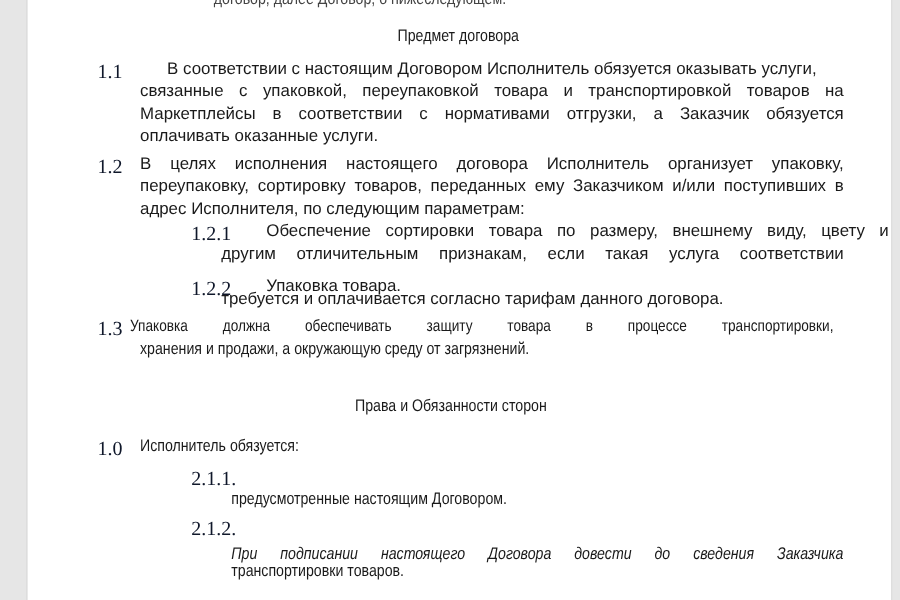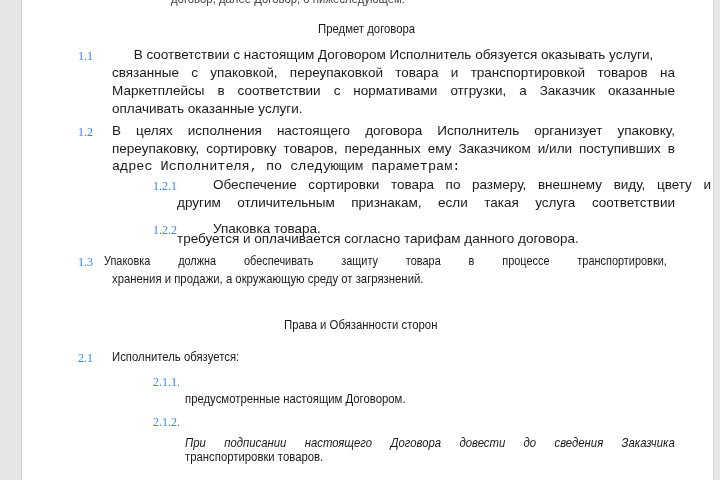--- a/index.html
+++ b/index.html
@@ -13,22 +13,22 @@
   .page {
     position:absolute; left:21px; top:-10px;
     width:691px; height:500px;
     background:#ffffff;
     border-left:1px solid #d4d4d4;
     border-right:1px solid #d4d4d4;
   }
   .num {
     position:absolute;
     font-family:"Liberation Serif", serif;
-    font-size:12px;
-    color:#3b82f6;
+    font-size:16px;
+    color:#0f172a;
   }
   .line {
     position:absolute;
     font-size:13.5px;
     line-height:18px;
     white-space:nowrap;
   }
   .just { display:flex; justify-content:center; }
   .heading { position:absolute; font-size:13.5px; text-align:center; }
   .narrow {
@@ -44,45 +44,45 @@
 
   <div class="line narrow faded" style="left:149px; top:0px;">договор, далее Договор, о нижеследующем:</div>
 
   <div class="heading narrow" style="left:296px; top:31px;">Предмет договора</div>
 
   <div class="num" style="left:56px; top:59px;">1.1</div>
   <div class="line just" style="left:90px; top:56px; width:563px;">
       <span>В соответствии с настоящим Договором Исполнитель обязуется оказывать услуги,</span>
     </div>
   <div class="line" style="left:90px; top:74px; width:563px; text-align:justify; text-align-last:justify;">связанные с упаковкой, переупаковкой товара и транспортировкой товаров на</div>
-  <div class="line" style="left:90px; top:92px; width:563px; text-align:justify; text-align-last:justify;">Маркетплейсы в соответствии с нормативами отгрузки, а Заказчик оказанные</div>
+  <div class="line" style="left:90px; top:92px; width:563px; text-align:justify; text-align-last:justify;">Маркетплейсы в соответствии с нормативами отгрузки, а Заказчик обязуется</div>
   <div class="line" style="left:90px; top:110px;">оплачивать оказанные услуги.</div>
 
   <div class="num" style="left:56px; top:135px;">1.2</div>
   <div class="line" style="left:90px; top:150px; width:563px; text-align:justify; text-align-last:justify;">переупаковку, сортировку товаров, переданных ему Заказчиком и/или поступивших в</div>
   <div class="line" style="left:90px; top:132px; width:563px; text-align:justify; text-align-last:justify;">В целях исполнения настоящего договора Исполнитель организует упаковку,</div>
-  <div class="line" style="left:90px; top:168px;font-family:Liberation Mono, monospace;">адрес Исполнителя, по следующим параметрам:</div>
+  <div class="line" style="left:90px; top:168px;">адрес Исполнителя, по следующим параметрам:</div>
 
   <div class="num" style="left:131px; top:189px;">1.2.1</div>
   <div class="line" style="left:155px; top:186px; width:498px; text-align:justify; text-align-last:justify;margin-left:36px;">Обеспечение сортировки товара по размеру, внешнему виду, цвету и</div>
   <div class="line" style="left:155px; top:204px; width:498px; text-align:justify; text-align-last:justify;">другим отличительным признакам, если такая услуга соответствии</div>
   <div class="line" style="left:155px; top:240px;">требуется и оплачивается согласно тарифам данного договора.</div>
 
   <div class="num" style="left:131px; top:233px;text-align:center;">1.2.2</div>
   <div class="line" style="left:155px; top:230px;margin-left:36px;">Упаковка товара.</div>
 
   <div class="num" style="left:56px; top:265px;">1.3</div>
   <div class="line" style="left:82px; top:262px; width:563px; text-align:justify; text-align-last:justify; font-size:13px;">
     <span style="display:block; width:670px; transform:scaleX(0.84); transform-origin:left top;">Упаковка должна обеспечивать защиту товара в процессе транспортировки,</span>
   </div>
   <div class="line narrow" style="left:90px; top:280px; font-size:13.5px;">хранения и продажи, а окружающую среду от загрязнений.</div>
 
   <div class="heading narrow" style="left:262px; top:327px;">Права и Обязанности сторон</div>
 
-  <div class="num" style="left:56px; top:361px;">2.1</div>
+  <div class="num" style="left:56px; top:361px;">1.0</div>
   <div class="line narrow" style="left:90px; top:358px;">Исполнитель обязуется:</div>
 
   <div class="num" style="left:131px; top:385px;">2.1.1.</div>
   <div class="line narrow" style="left:163px; top:400px;">предусмотренные настоящим Договором.</div>
 
   <div class="num" style="left:131px; top:425px;">2.1.2.</div>
   <div class="line" style="left:163px; top:444px; width:490px;font-style:italic;">
     <span style="display:block; width:583px; text-align:justify; text-align-last:justify; transform:scaleX(0.84); transform-origin:left top;">При подписании настоящего Договора довести до сведения Заказчика</span>
   </div>
   <div class="line narrow" style="left:163px; top:458px;">транспортировки товаров.</div>

